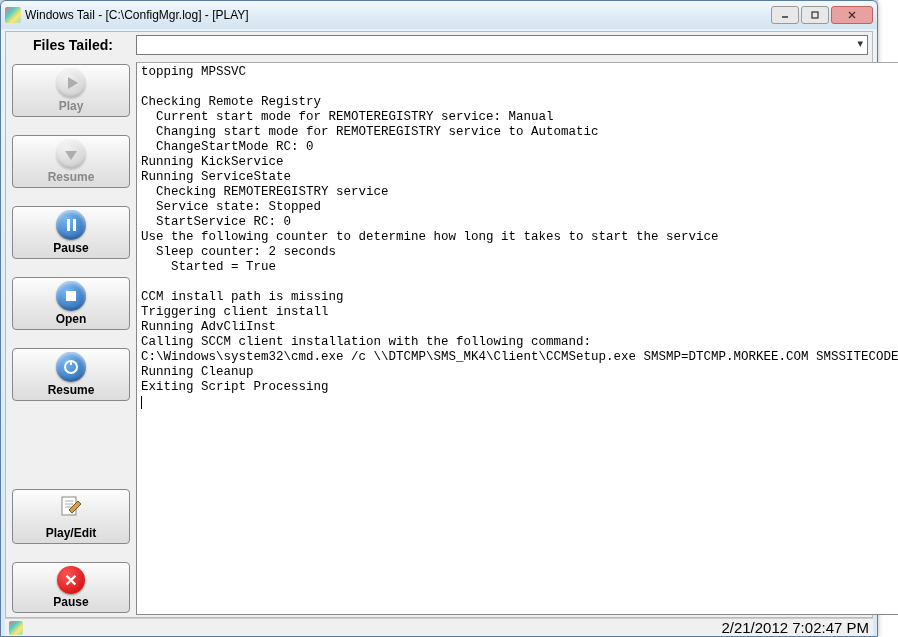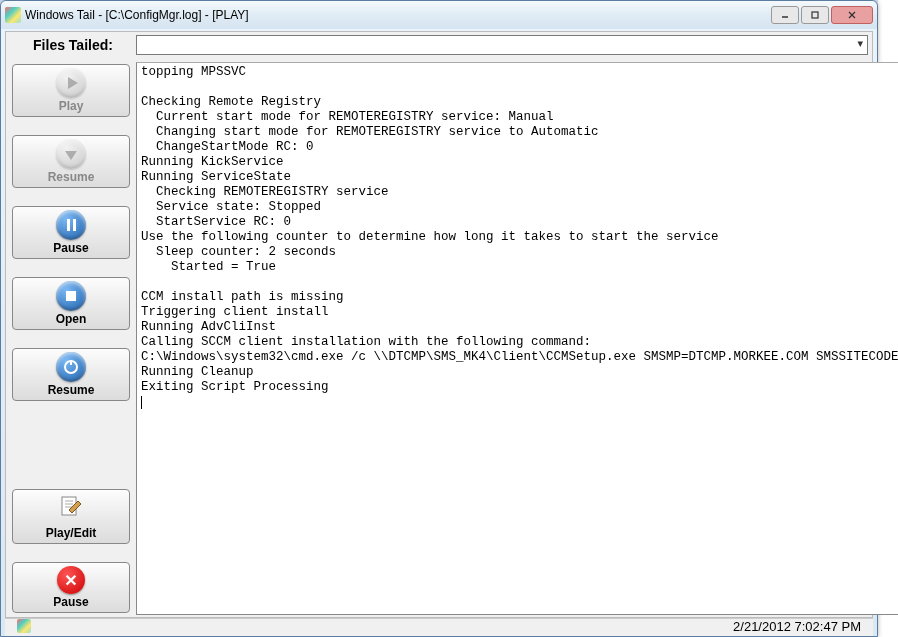--- a/index.html
+++ b/index.html
@@ -147,22 +147,23 @@
       overflow: hidden;
       color: #000;
     }
     .statusbar {
       position: absolute;
       bottom: 0; left: 4px; right: 4px;
       height: 18px;
       background: #f0f0f0;
       border-top: 1px solid #ccc;
       display: flex;
-      font-size: 13px;
-      padding: 0 12px;
+      align-items: center;
+      font-size: 15px;
+      padding: 0 4px;
     }
     .status-icon {
       width: 14px; height: 14px;
       background: linear-gradient(to bottom right, #ff6b6b, #4ecdc4, #ffe66d, #95e1d3);
       border-radius: 2px;
     }
     .status-time { margin-left: auto; }
     .circle-icon {
       width: 30px; height: 30px; border-radius: 50%;
       display: flex; align-items: center; justify-content: center;

